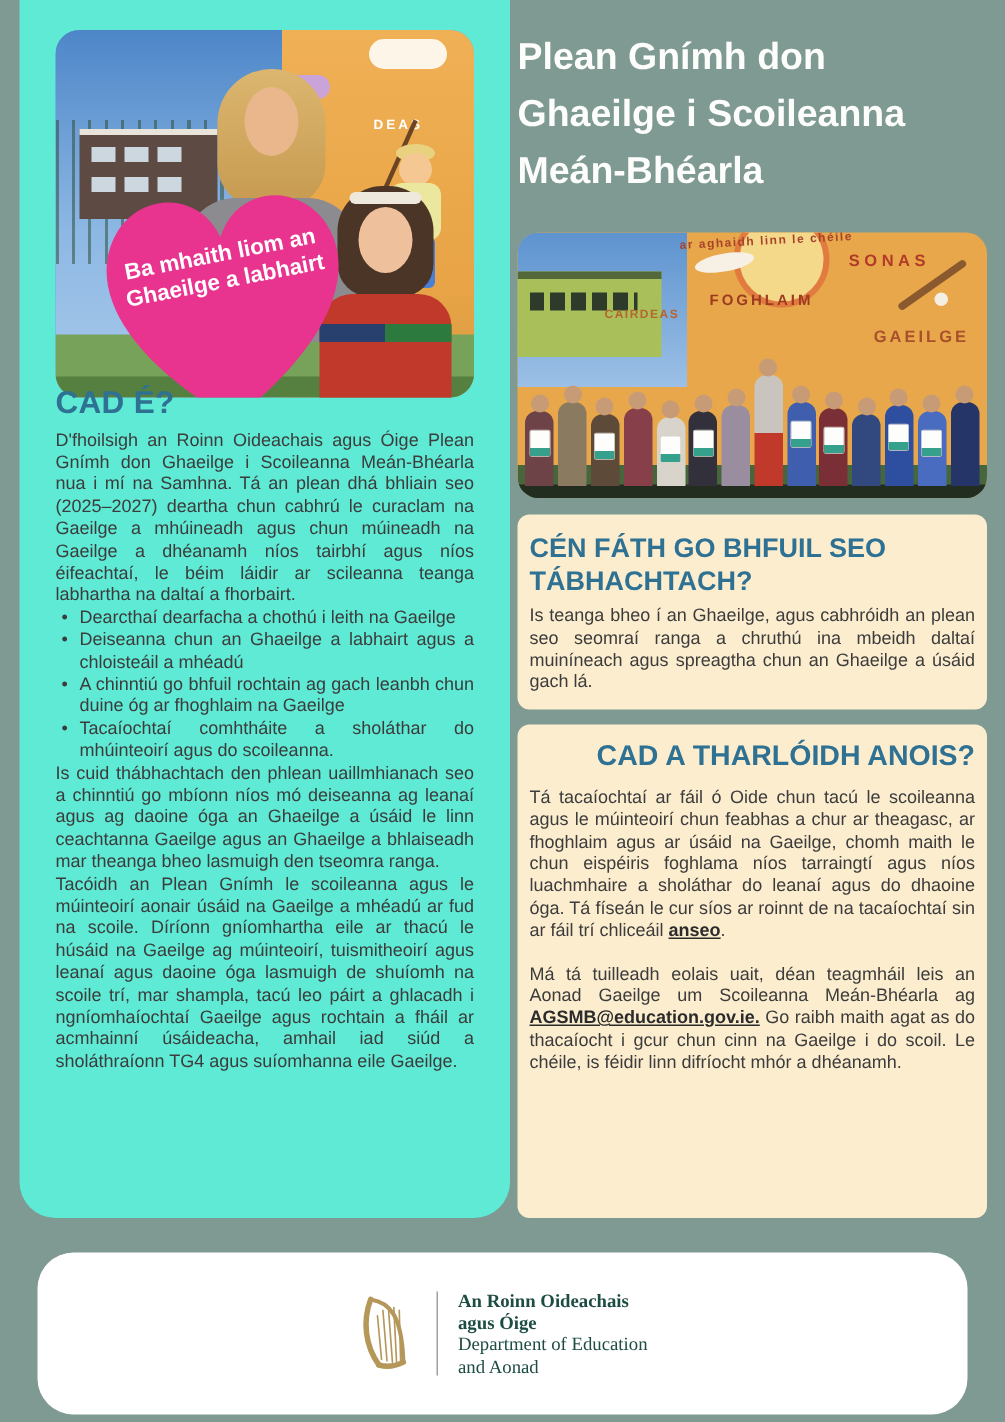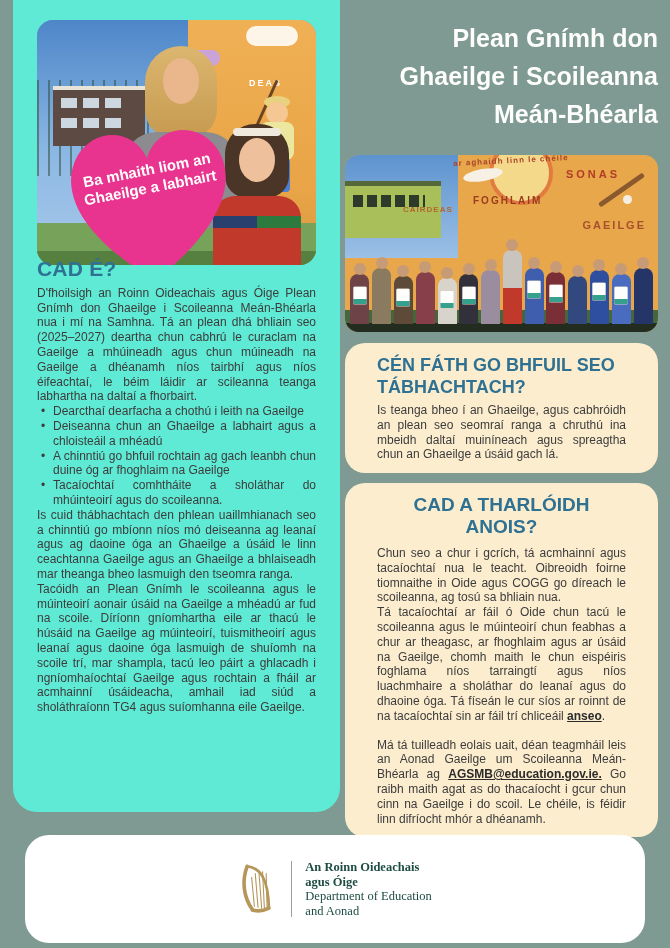--- a/index.html
+++ b/index.html
@@ -48,21 +48,21 @@
 
   .left-text{position:absolute;left:24px;right:24px;top:262px;color:#3c3c3c;}
   .section-heading{margin:0 0 9px 0;color:#2f7192;font-weight:700;font-size:21px;letter-spacing:.2px;}
   .body-copy{font-size:12px;line-height:14.8px;text-align:justify;}
   .body-copy p{margin:0;}
   .priorities{list-style:none;margin:0;padding:0;}
   .priorities li{padding-left:16px;position:relative;}
   .priorities li::before{content:"•";position:absolute;left:4px;}
 
   
-  .title{position:absolute;left:345px;top:19px;width:313px;text-align:right;color:#fdfdfb;
+  .title{position:absolute;left:345px;top:19px;width:313px;text-align:left;color:#fdfdfb;
          font-weight:700;font-size:25px;line-height:38px;}
   .right-photo{position:absolute;left:345px;top:155px;width:313px;height:177px;border-radius:14px;
                overflow:hidden;background:#e8a74a;}
   .rp-sky{position:absolute;left:0;top:0;width:36%;height:58%;background:linear-gradient(180deg,#5d93cf,#9cc0e6);}
   .rp-school{position:absolute;left:0;top:26px;width:96px;height:52px;background:#a9c05a;border-top:5px solid #55683a;}
   .rp-school-win{position:absolute;left:8px;top:40px;width:72px;height:12px;
                  background:repeating-linear-gradient(90deg,#2e3b2a 0 10px,#a9c05a 10px 14px);}
   .rp-sun{position:absolute;left:46%;top:-14px;width:56px;height:56px;border-radius:50%;
           background:#f5d98a;border:4px solid #e27b3f;}
   .rp-hurley{position:absolute;right:34px;top:8px;width:5px;height:54px;border-radius:3px;background:#8a5a2e;transform:rotate(55deg);}
@@ -78,26 +78,26 @@
   .rp-ground2{position:absolute;left:0;bottom:0;width:100%;height:9px;background:#222d20;}
   .crowd{position:absolute;left:4px;right:4px;bottom:8px;height:86px;display:flex;
          justify-content:space-around;align-items:flex-end;}
   .person{position:relative;width:19px;border-radius:8px 8px 0 0;display:inline-block;}
   .person .head{position:absolute;top:-11px;left:50%;transform:translateX(-50%);
                 width:12px;height:12px;border-radius:50%;background:#c89b77;}
   .person .folder{position:absolute;top:13px;left:50%;transform:translateX(-50%);
                   width:13px;height:17px;border-radius:1px;
                   background:linear-gradient(#fdfdfb 68%,#35a08c 68%);box-shadow:0 0 0 .5px #d8d3c8;}
 
-  .cream-card{position:absolute;left:345px;width:313px;background:#fcedcf;border-radius:20px;
-              padding:11px 32px;box-sizing:border-box;color:#3c3c3c;}
+  .cream-card{position:absolute;left:345px;width:313px;background:#fcedcf;border-radius:8px;
+              padding:11px 8px;box-sizing:border-box;color:#3c3c3c;}
   .card-why{top:343px;min-height:127px;}
   .card-next{top:483px;min-height:329px;}
   .card-heading{margin:0 0 5px 0;color:#2f7192;font-weight:700;font-size:18px;line-height:22px;}
-  .card-heading.centered{text-align:center;font-size:19px;margin-bottom:8px;}
+  .card-heading.centered{text-align:right;font-size:19px;margin-bottom:8px;}
   .inline-link{font-weight:700;text-decoration:underline;color:#2b2b2b;cursor:pointer;}
   .para-gap{margin-top:14px !important;}
 
   
   .footer-card{position:absolute;left:25px;top:835px;width:620px;height:108px;background:#ffffff;
                border-radius:24px;display:flex;align-items:center;justify-content:center;gap:13px;}
   .footer-divider{width:1px;height:56px;background:#9aa29e;}
   .dept-text{color:#1d4c43;font-family:"Liberation Serif","DejaVu Serif",serif;
              font-size:12.5px;line-height:14.5px;}
   .dept-text .ga{font-weight:700;}
@@ -241,23 +241,20 @@
     <h2 class="card-heading">CÉN FÁTH GO BHFUIL SEO TÁBHACHTACH?</h2>
     <div class="body-copy">
       <p>Is teanga bheo í an Ghaeilge, agus cabhróidh an plean seo seomraí ranga a chruthú ina mbeidh daltaí muiníneach agus spreagtha chun an Ghaeilge a úsáid gach lá.</p>
     </div>
   </div>
 
   <div class="cream-card card-next">
     <h2 class="card-heading centered">CAD A THARLÓIDH ANOIS?</h2>
     <div class="body-copy">
       <p>
-        <span>Chun seo a chur i gcrích, tá acmhainní agus tacaíochtaí nua le teacht. Oibreoidh foirne tiomnaithe in Oide agus COGG go díreach le scoileanna, ag tosú sa bhliain nua.</span>
-      </p>
-      <p>
         <span>Tá tacaíochtaí ar fáil ó Oide chun tacú le scoileanna agus le múinteoirí chun feabhas a chur ar theagasc, ar fhoghlaim agus ar úsáid na Gaeilge, chomh maith le chun eispéiris foghlama níos tarraingtí agus níos luachmhaire a sholáthar do leanaí agus do dhaoine óga. Tá físeán le cur síos ar roinnt de na tacaíochtaí sin ar fáil trí chliceáil </span><span class="inline-link">anseo</span><span>.</span>
       </p>
       <p class="para-gap">
         <span>Má tá tuilleadh eolais uait, déan teagmháil leis an Aonad Gaeilge um Scoileanna Meán-Bhéarla ag </span><span class="inline-link">AGSMB@education.gov.ie.</span><span> Go raibh maith agat as do thacaíocht i gcur chun cinn na Gaeilge i do scoil. Le chéile, is féidir linn difríocht mhór a dhéanamh.</span>
       </p>
     </div>
   </div>
 
   <div class="footer-card">
     <svg width="40" height="54" viewBox="0 0 44 58">

